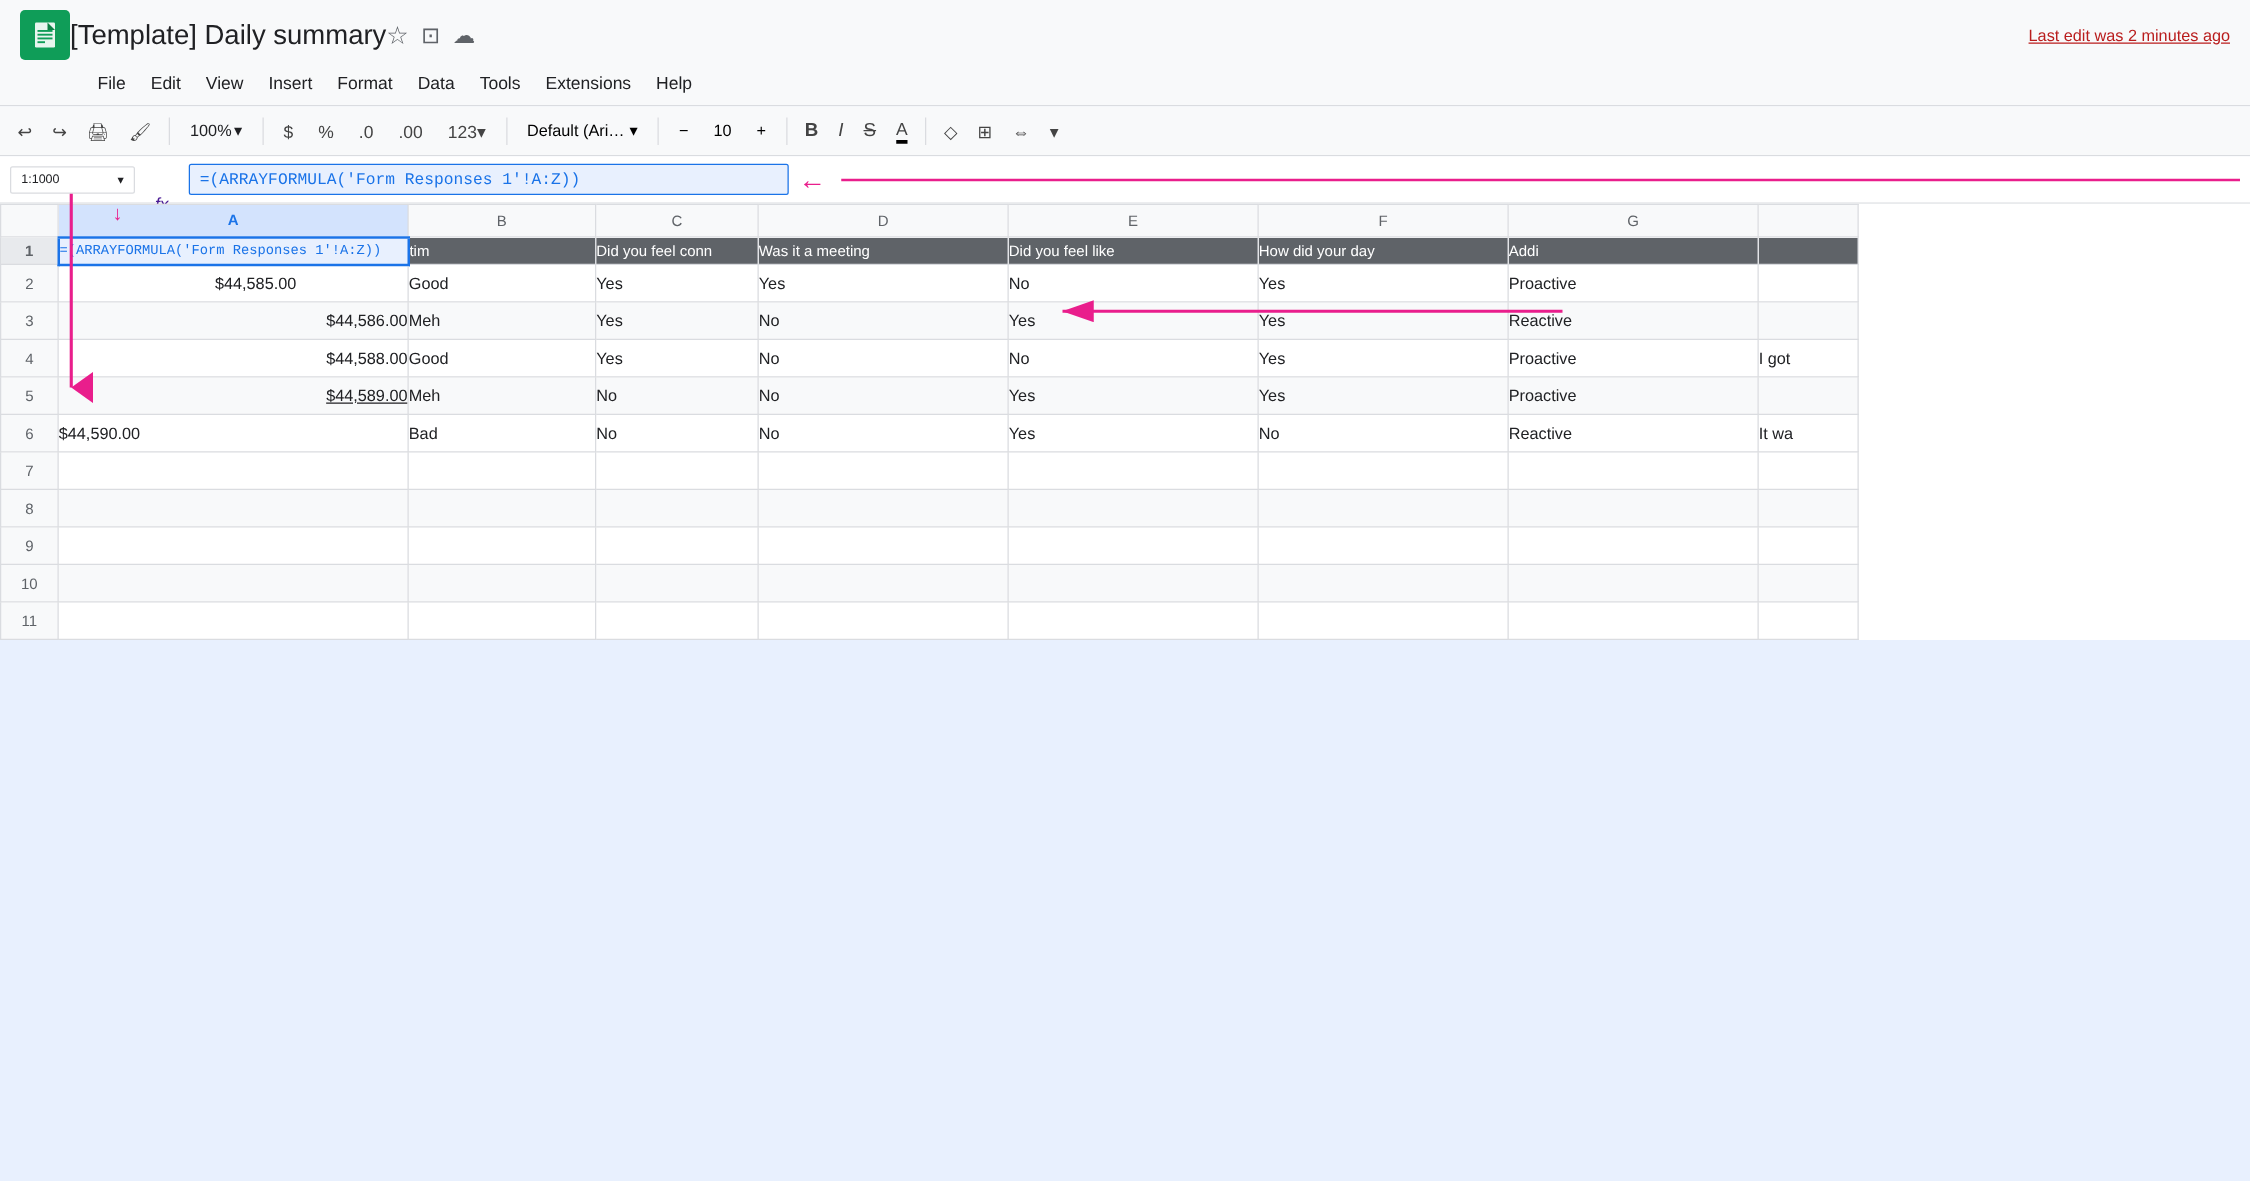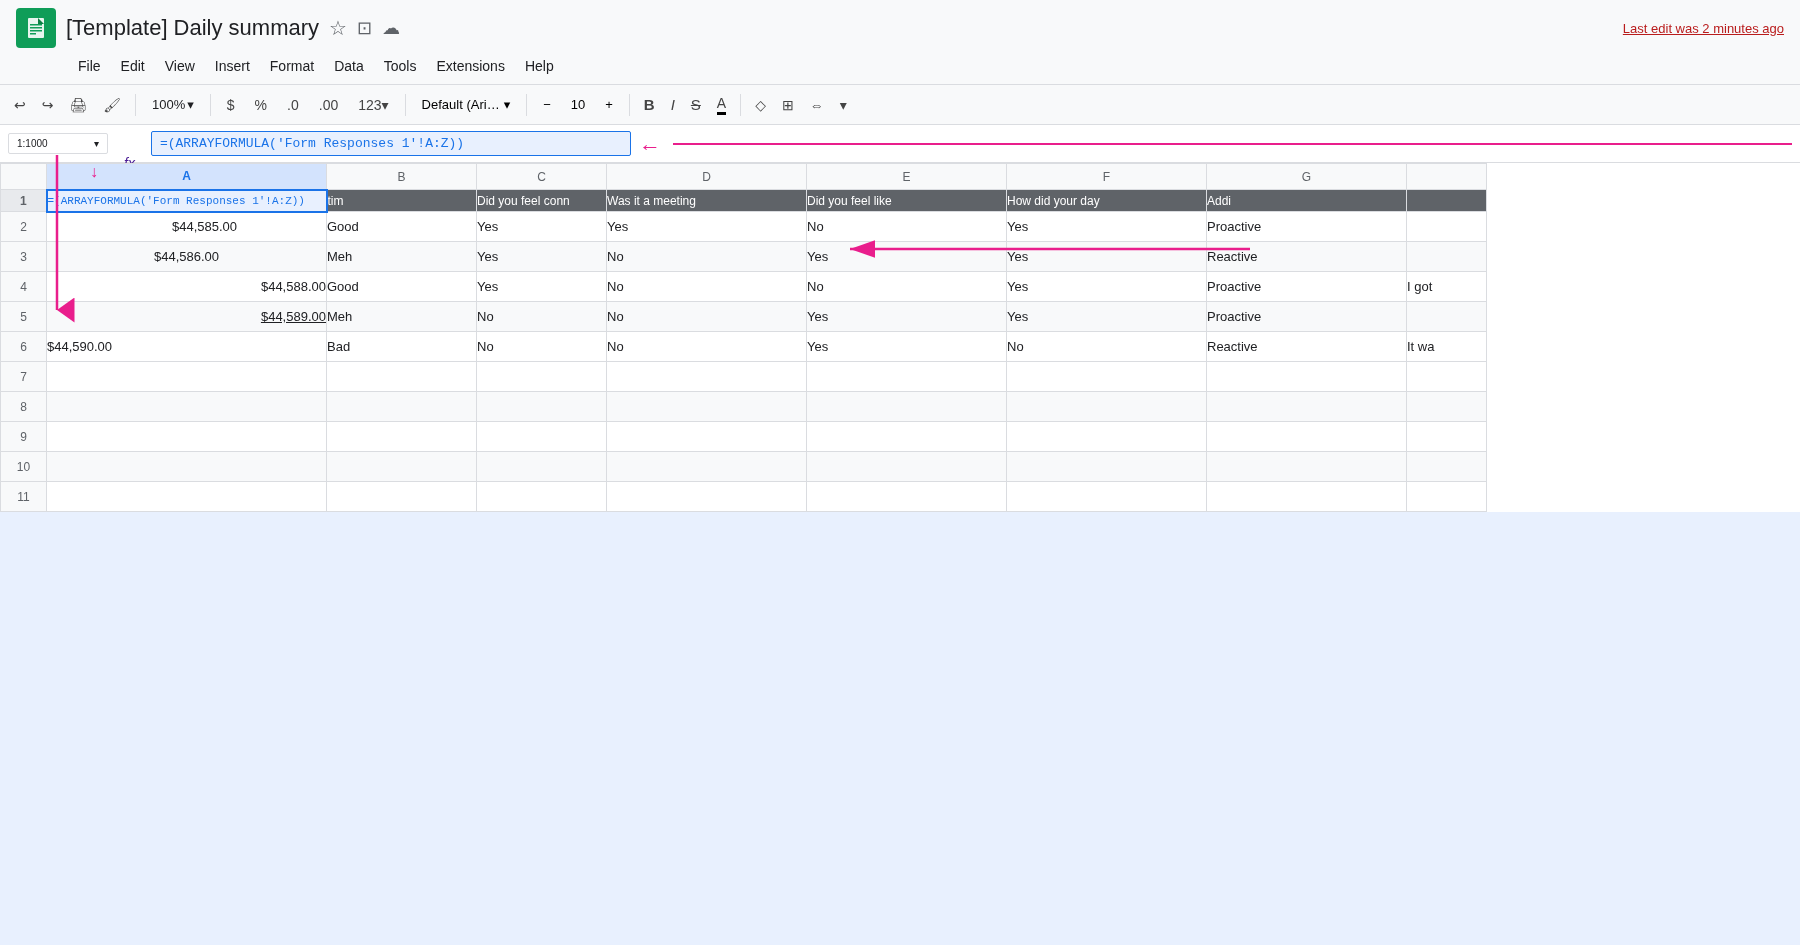--- a/index.html
+++ b/index.html
@@ -15,21 +15,20 @@
 
     
     .top-bar {
       background: #f8f9fa;
       padding: 8px 16px 0 16px;
       border-bottom: 1px solid #dadce0;
     }
     .title-row {
       display: flex;
       align-items: center;
-      gap: 10px;
       margin-bottom: 4px;
     }
     .sheets-icon {
       width: 40px;
       height: 40px;
       background: #0f9d58;
       border-radius: 4px;
       display: flex;
       align-items: center;
       justify-content: center;
@@ -424,21 +423,21 @@
           <td class="cell">Yes</td>
           <td class="cell">Yes</td>
           <td class="cell">No</td>
           <td class="cell">Yes</td>
           <td class="cell">Proactive</td>
           <td class="cell"></td>
         </tr>
 
         <tr class="data-row" style="background:#f8f9fa;">
           <td class="row-num">3</td>
-          <td class="cell even-row" style="text-align:center;">$44,586.00</td>
+          <td class="cell even-row" style="text-align:right;">$44,586.00</td>
           <td class="cell even-row">Meh</td>
           <td class="cell even-row">Yes</td>
           <td class="cell even-row">No</td>
           <td class="cell even-row">Yes</td>
           <td class="cell even-row">Yes</td>
           <td class="cell even-row">Reactive</td>
           <td class="cell even-row"></td>
         </tr>
 
         <tr class="data-row">

